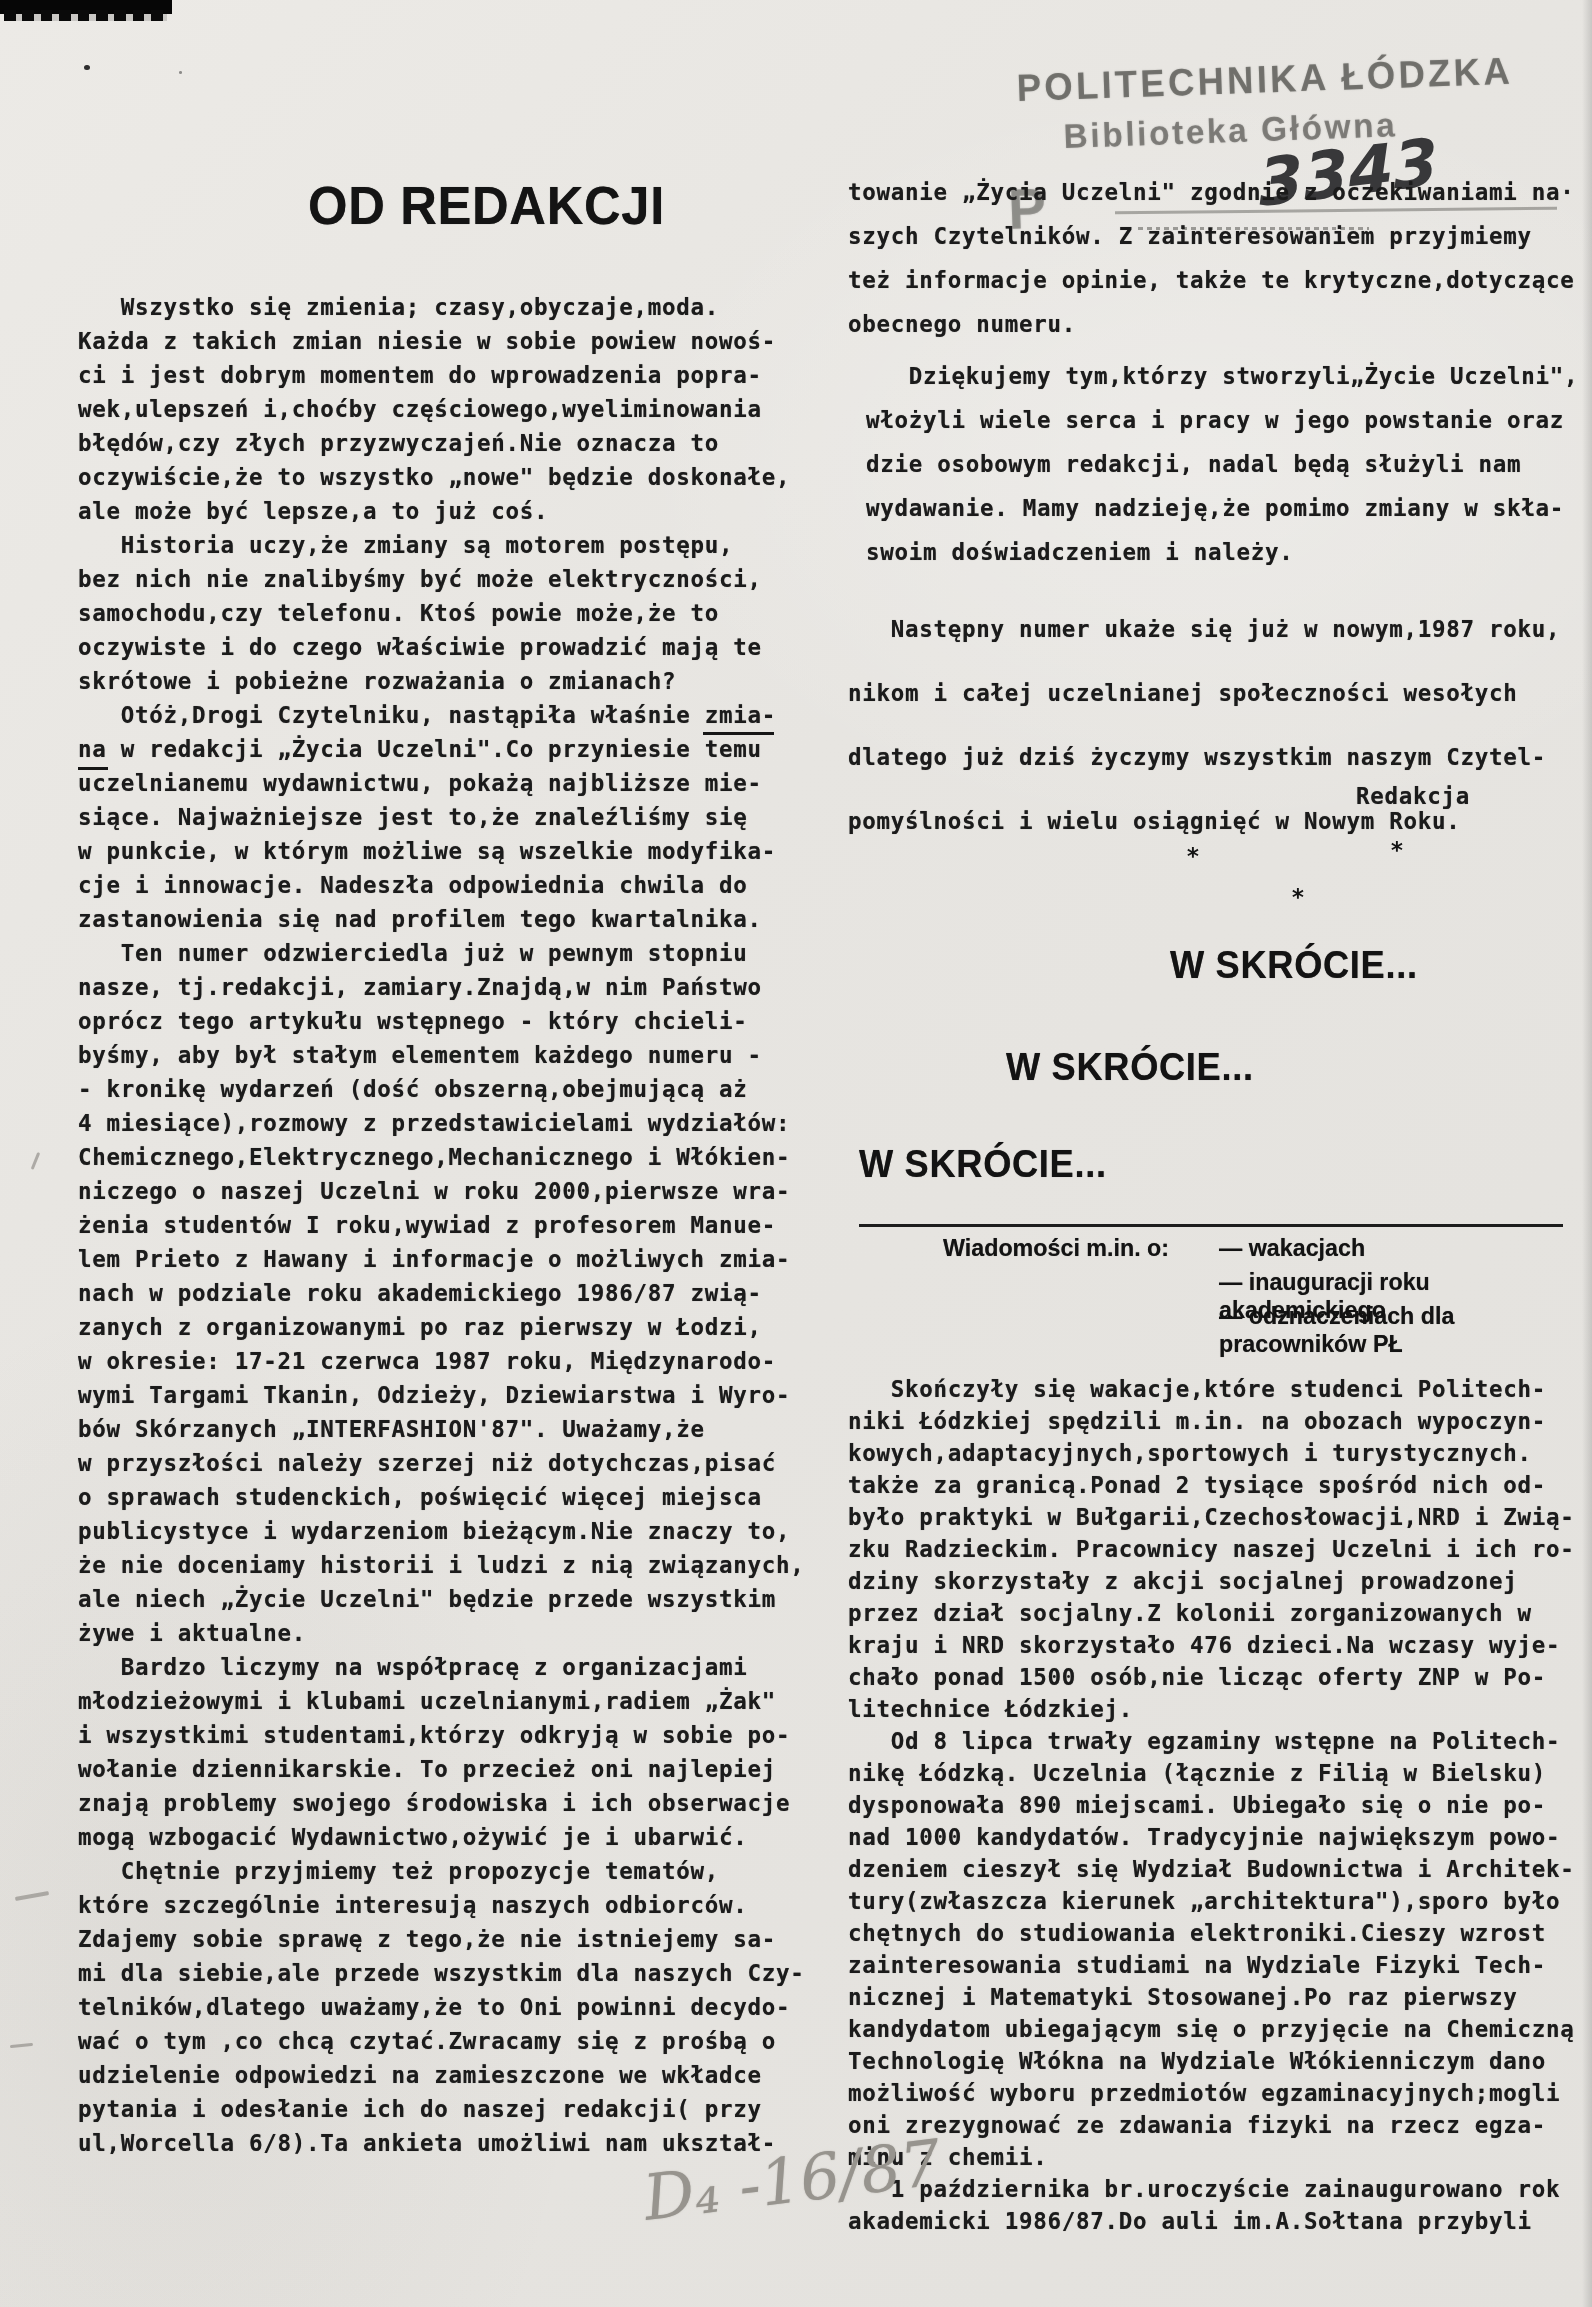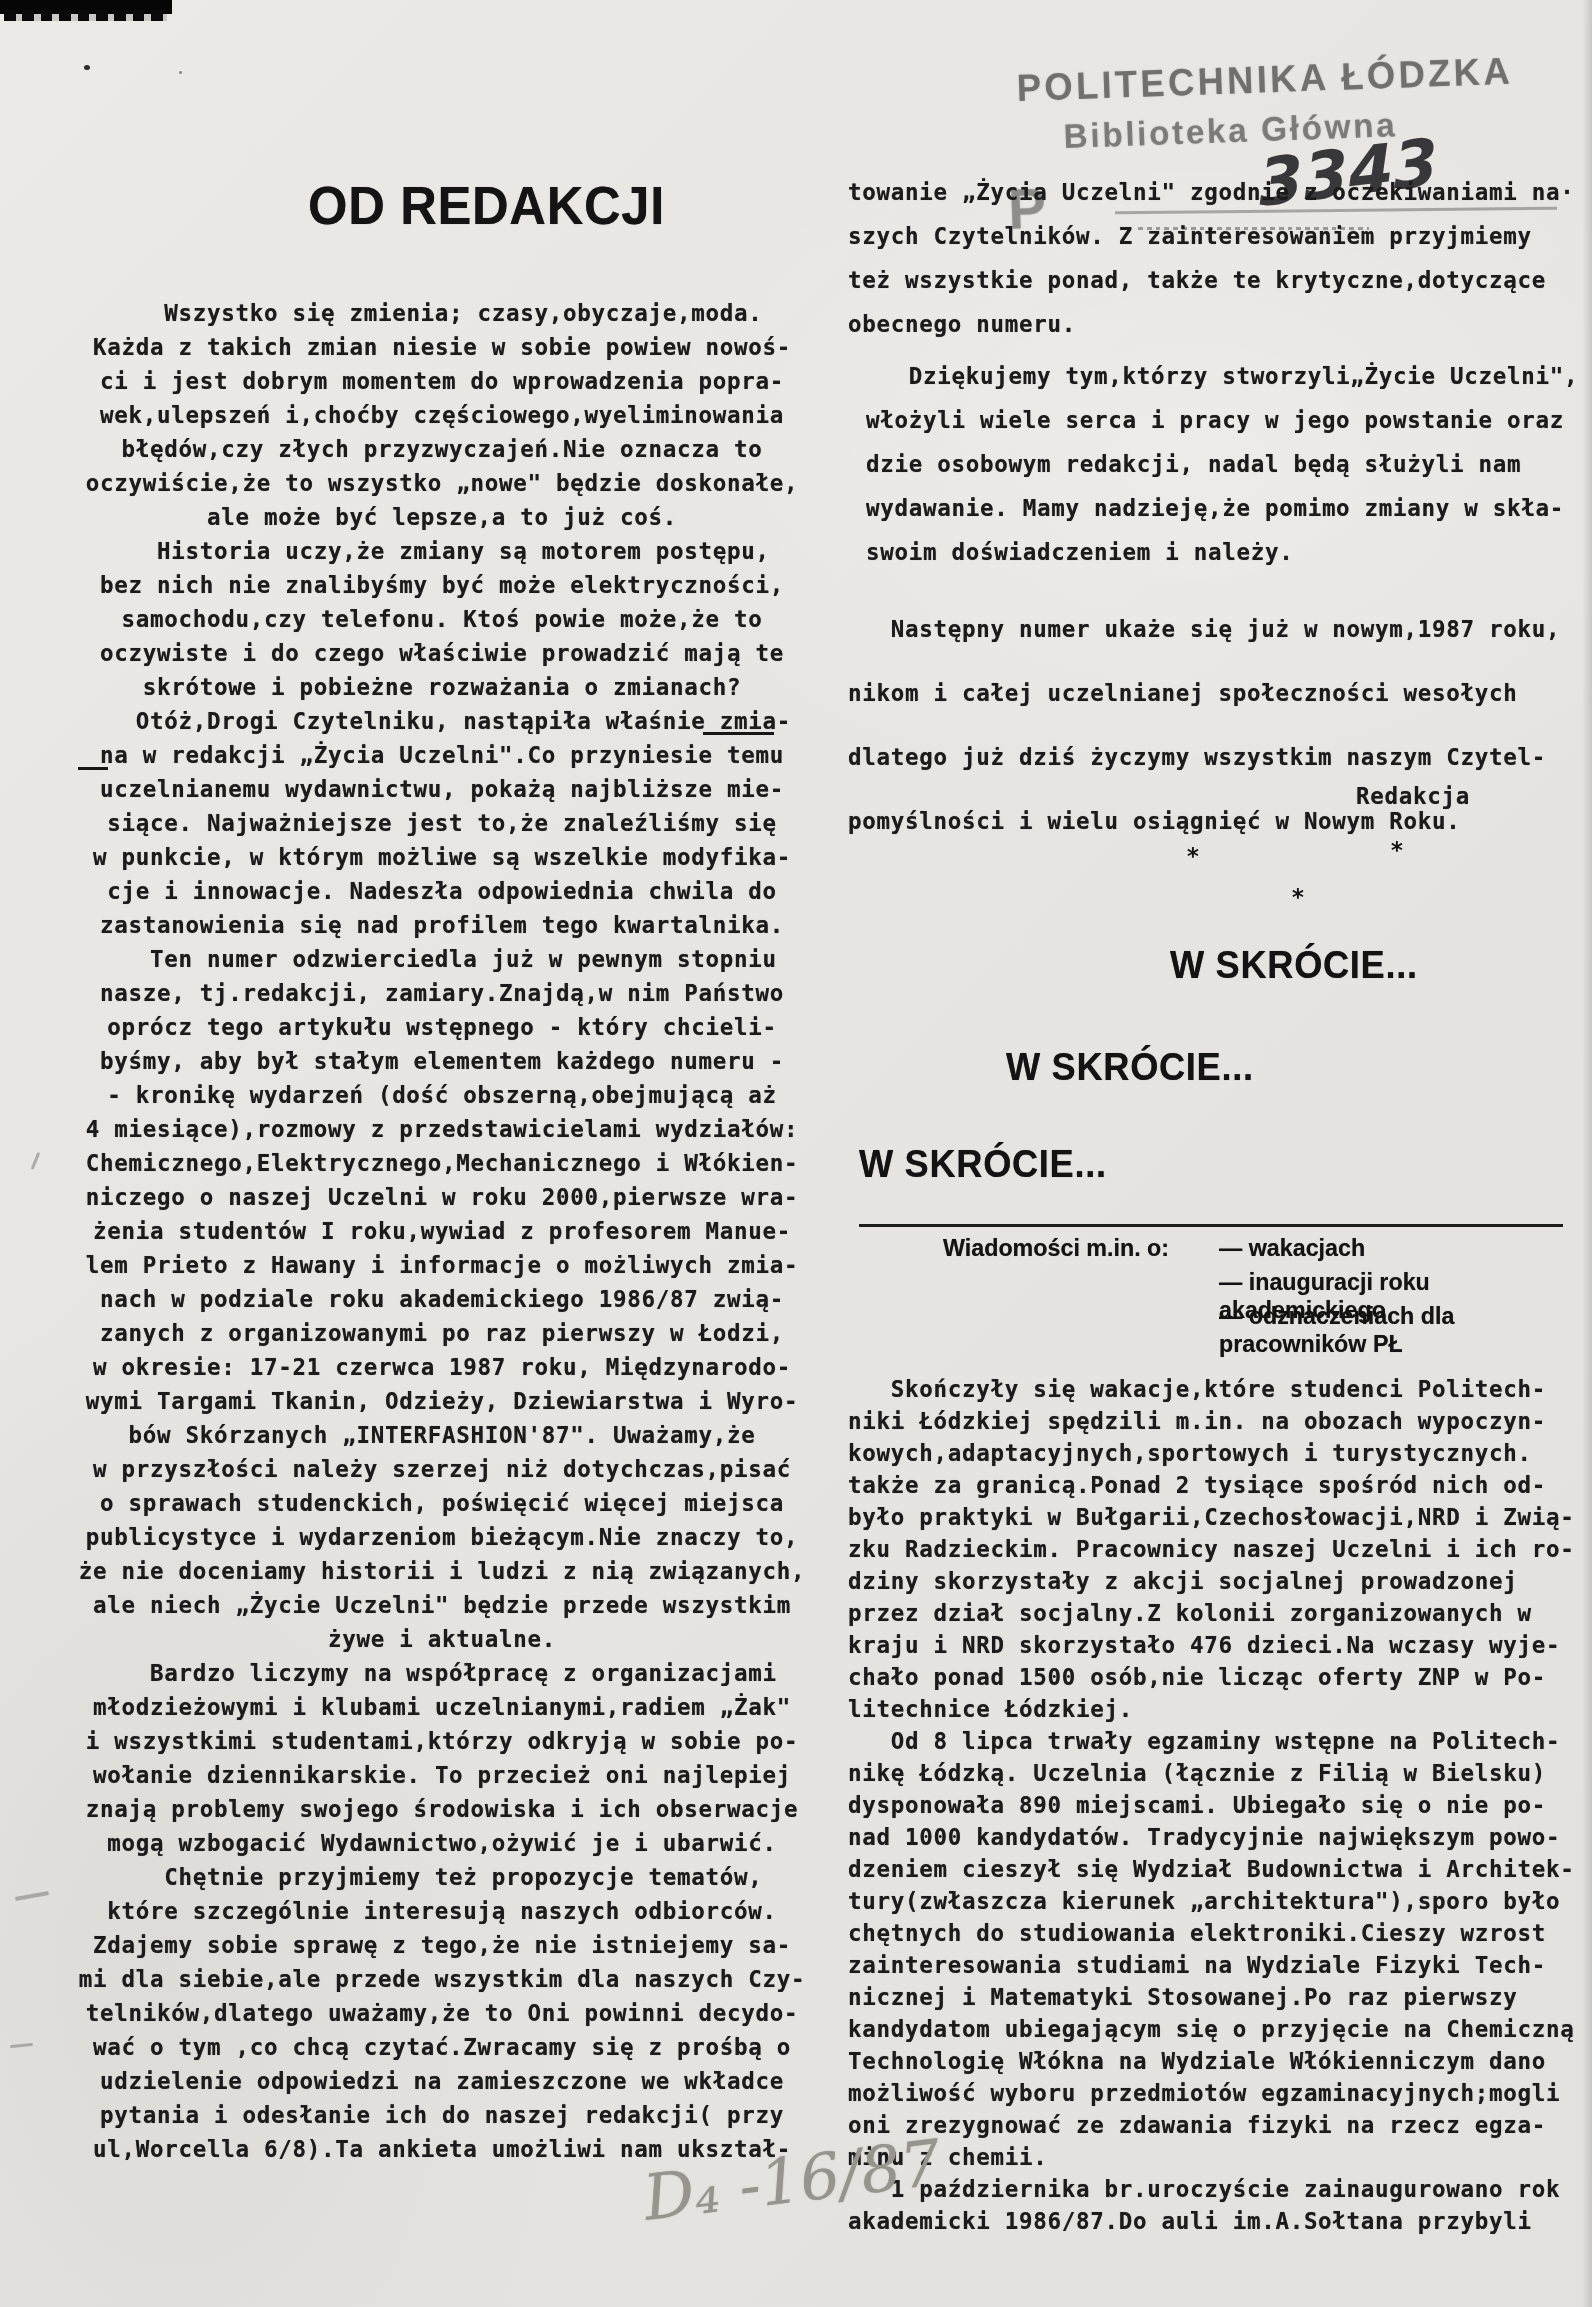--- a/index.html
+++ b/index.html
@@ -50,21 +50,21 @@
     position:absolute;left:1258px;top:135px;
     font-family:"DejaVu Sans",sans-serif;font-style:italic;font-weight:bold;
     font-size:65px;color:#38383a;transform:rotate(-7deg) skewX(-4deg);
   }
 
   
   .col{position:absolute;white-space:pre;}
   .tl{white-space:pre;}
   .type{font-size:22.5px;letter-spacing:0.7px;font-weight:bold;
     text-shadow:0 0 0.7px rgba(20,20,20,.55);}
-  #left-col{left:78px;top:296px;width:728px;text-align:center;}
+  #left-col{left:78px;top:290px;width:728px;}
   #left-col .tl{height:34px;line-height:34px;}
   #r-intro{left:848px;top:170px;width:735px;}
   #r-intro .tl{height:44px;line-height:44px;}
   #r-thanks{left:848px;top:354px;width:735px;margin-left:18px;}
   #r-thanks .tl{height:44px;line-height:44px;}
   #r-wishes{left:848px;top:585px;width:735px;}
   #r-wishes .tl{height:39px;line-height:39px;margin-top:25px;}
   #r-body{left:848px;top:1336px;width:735px;margin-top:37px;}
   #r-body .tl{height:32px;line-height:32px;}
 
@@ -126,21 +126,21 @@
   <div class="stamp stamp-p">P</div>
   <div class="stamp-strike"></div>
   <div class="stamp-dots"></div>
   <div class="acc-number">3343</div>
 
   <div id="left-col" class="col type"><div class="tl">   Wszystko się zmienia; czasy,obyczaje,moda.</div><div class="tl">Każda z takich zmian niesie w sobie powiew nowoś-</div><div class="tl">ci i jest dobrym momentem do wprowadzenia popra-</div><div class="tl">wek,ulepszeń i,choćby częściowego,wyeliminowania</div><div class="tl">błędów,czy złych przyzwyczajeń.Nie oznacza to</div><div class="tl">oczywiście,że to wszystko „nowe" będzie doskonałe,</div><div class="tl">ale może być lepsze,a to już coś.</div><div class="tl">   Historia uczy,że zmiany są motorem postępu,</div><div class="tl">bez nich nie znalibyśmy być może elektryczności,</div><div class="tl">samochodu,czy telefonu. Ktoś powie może,że to</div><div class="tl">oczywiste i do czego właściwie prowadzić mają te</div><div class="tl">skrótowe i pobieżne rozważania o zmianach?</div><div class="tl">   Otóż,Drogi Czytelniku, nastąpiła właśnie zmia-</div><div class="tl">na w redakcji „Życia Uczelni".Co przyniesie temu</div><div class="tl">uczelnianemu wydawnictwu, pokażą najbliższe mie-</div><div class="tl">siące. Najważniejsze jest to,że znaleźliśmy się</div><div class="tl">w punkcie, w którym możliwe są wszelkie modyfika-</div><div class="tl">cje i innowacje. Nadeszła odpowiednia chwila do</div><div class="tl">zastanowienia się nad profilem tego kwartalnika.</div><div class="tl">   Ten numer odzwierciedla już w pewnym stopniu</div><div class="tl">nasze, tj.redakcji, zamiary.Znajdą,w nim Państwo</div><div class="tl">oprócz tego artykułu wstępnego - który chcieli-</div><div class="tl">byśmy, aby był stałym elementem każdego numeru -</div><div class="tl">- kronikę wydarzeń (dość obszerną,obejmującą aż</div><div class="tl">4 miesiące),rozmowy z przedstawicielami wydziałów:</div><div class="tl">Chemicznego,Elektrycznego,Mechanicznego i Włókien-</div><div class="tl">niczego o naszej Uczelni w roku 2000,pierwsze wra-</div><div class="tl">żenia studentów I roku,wywiad z profesorem Manue-</div><div class="tl">lem Prieto z Hawany i informacje o możliwych zmia-</div><div class="tl">nach w podziale roku akademickiego 1986/87 zwią-</div><div class="tl">zanych z organizowanymi po raz pierwszy w Łodzi,</div><div class="tl">w okresie: 17-21 czerwca 1987 roku, Międzynarodo-</div><div class="tl">wymi Targami Tkanin, Odzieży, Dziewiarstwa i Wyro-</div><div class="tl">bów Skórzanych „INTERFASHION'87". Uważamy,że</div><div class="tl">w przyszłości należy szerzej niż dotychczas,pisać</div><div class="tl">o sprawach studenckich, poświęcić więcej miejsca</div><div class="tl">publicystyce i wydarzeniom bieżącym.Nie znaczy to,</div><div class="tl">że nie doceniamy historii i ludzi z nią związanych,</div><div class="tl">ale niech „Życie Uczelni" będzie przede wszystkim</div><div class="tl">żywe i aktualne.</div><div class="tl">   Bardzo liczymy na współpracę z organizacjami</div><div class="tl">młodzieżowymi i klubami uczelnianymi,radiem „Żak"</div><div class="tl">i wszystkimi studentami,którzy odkryją w sobie po-</div><div class="tl">wołanie dziennikarskie. To przecież oni najlepiej</div><div class="tl">znają problemy swojego środowiska i ich obserwacje</div><div class="tl">mogą wzbogacić Wydawnictwo,ożywić je i ubarwić.</div><div class="tl">   Chętnie przyjmiemy też propozycje tematów,</div><div class="tl">które szczególnie interesują naszych odbiorców.</div><div class="tl">Zdajemy sobie sprawę z tego,że nie istniejemy sa-</div><div class="tl">mi dla siebie,ale przede wszystkim dla naszych Czy-</div><div class="tl">telników,dlatego uważamy,że to Oni powinni decydo-</div><div class="tl">wać o tym ,co chcą czytać.Zwracamy się z prośbą o</div><div class="tl">udzielenie odpowiedzi na zamieszczone we wkładce</div><div class="tl">pytania i odesłanie ich do naszej redakcji( przy</div><div class="tl">ul,Worcella 6/8).Ta ankieta umożliwi nam ukształ-</div></div>
 
   <div class="underline-mark um-1"></div>
   <div class="underline-mark um-2"></div>
 
-  <div id="r-intro" class="col type"><div class="tl">towanie „Życia Uczelni" zgodnie z oczekiwaniami na·</div><div class="tl">szych Czytelników. Z zainteresowaniem przyjmiemy</div><div class="tl">też wszystkie ponad, także te krytyczne,dotyczące</div><div class="tl">obecnego numeru.</div></div>
+  <div id="r-intro" class="col type"><div class="tl">towanie „Życia Uczelni" zgodnie z oczekiwaniami na·</div><div class="tl">szych Czytelników. Z zainteresowaniem przyjmiemy</div><div class="tl">też informacje opinie, także te krytyczne,dotyczące</div><div class="tl">obecnego numeru.</div></div>
   <div id="r-thanks" class="col type"><div class="tl">   Dziękujemy tym,którzy stworzyli„Życie Uczelni",</div><div class="tl">włożyli wiele serca i pracy w jego powstanie oraz</div><div class="tl">dzie osobowym redakcji, nadal będą służyli nam</div><div class="tl">wydawanie. Mamy nadzieję,że pomimo zmiany w skła-</div><div class="tl">swoim doświadczeniem i należy.</div></div>
   <div id="r-wishes" class="col type"><div class="tl">   Następny numer ukaże się już w nowym,1987 roku,</div><div class="tl">nikom i całej uczelnianej społeczności wesołych</div><div class="tl">dlatego już dziś życzymy wszystkim naszym Czytel-</div><div class="tl">pomyślności i wielu osiągnięć w Nowym Roku.</div></div>
 
   <div class="signature">Redakcja</div>
 
   <span class="star star-1">*</span>
   <span class="star star-2">*</span>
   <span class="star star-3">*</span>
 
   <div class="skrocie sk-1">W SKRÓCIE...</div>

